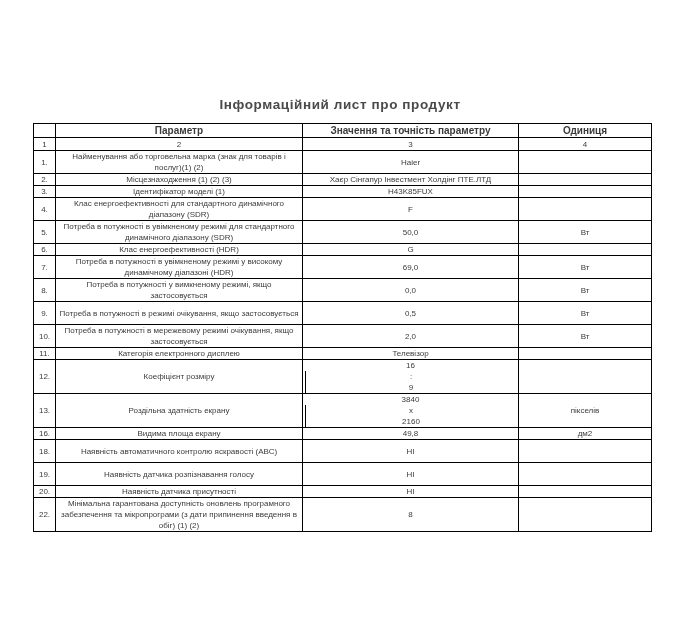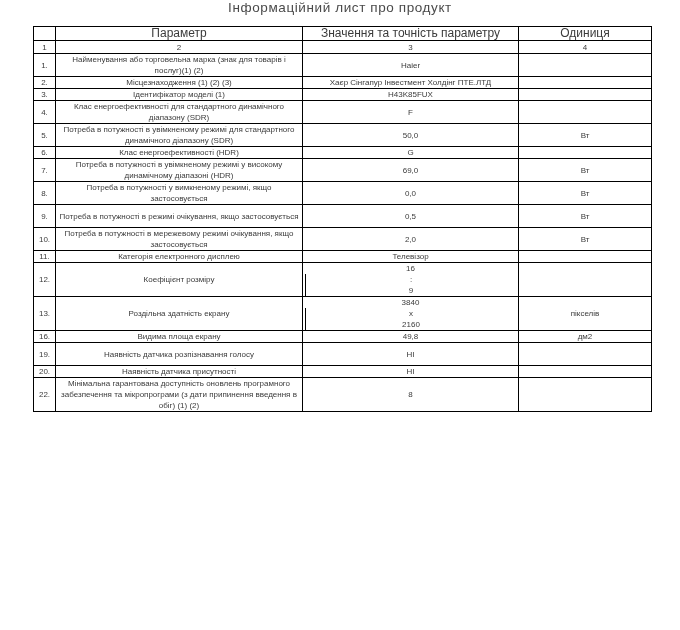--- a/index.html
+++ b/index.html
@@ -14,23 +14,24 @@
     font-family: "Liberation Sans", sans-serif;
     color: #3b3b3b;
   }
   .page {
     width: 680px;
     height: 630px;
     position: relative;
   }
   .title {
     margin: 0;
+    padding-top: 97px;
     text-align: center;
     font-size: 13.5px;
-    font-weight: 400;
+    font-weight: 700;
     letter-spacing: 0.6px;
     color: #4a4a4a;
     line-height: 15px;
   }
   table.sheet {
     border-collapse: collapse;
     table-layout: fixed;
     margin: 11px 0 0 33px;
     width: 618px;
     font-size: 8px;
@@ -39,22 +40,22 @@
   }
   table.sheet th, table.sheet td {
     border: 1px solid #000000;
     padding: 0 2px;
     text-align: center;
     vertical-align: middle;
     overflow: hidden;
     word-wrap: break-word;
   }
   table.sheet thead th {
-    font-weight: normal;
-    font-size: 12px;
+    font-weight: bold;
+    font-size: 10px;
     line-height: 13px;
     padding: 0 2px;
   }
   tr.index-row td { line-height: 11px; height: 12px; }
   .c-num   { width: 22px; }
   .c-param { width: 247px; }
   .c-value { width: 216px; }
   .c-unit  { width: 133px; }
   td.v-top { vertical-align: top; padding-top: 1px; }
   td.split { padding: 0; }
@@ -179,20 +180,26 @@
             </div>
           </td>
           <td class="c-unit">пікселів</td>
         </tr>
         <tr>
           <td class="c-num">16.</td>
           <td class="c-param">Видима площа екрану</td>
           <td class="c-value">49,8</td>
           <td class="c-unit">дм2</td>
         </tr>
+        <tr style="height: 23px;">
+          <td class="c-num">18.</td>
+          <td class="c-param">Наявність автоматичного контролю яскравості (АВС)</td>
+          <td class="c-value v-top">НІ</td>
+          <td class="c-unit"></td>
+        </tr>
         <tr style="height: 23px; margin-top: 32px;">
           <td class="c-num">19.</td>
           <td class="c-param">Наявність датчика розпізнавання голосу</td>
           <td class="c-value v-top">НІ</td>
           <td class="c-unit"></td>
         </tr>
         <tr>
           <td class="c-num">20.</td>
           <td class="c-param">Наявність датчика присутності</td>
           <td class="c-value">НІ</td>

